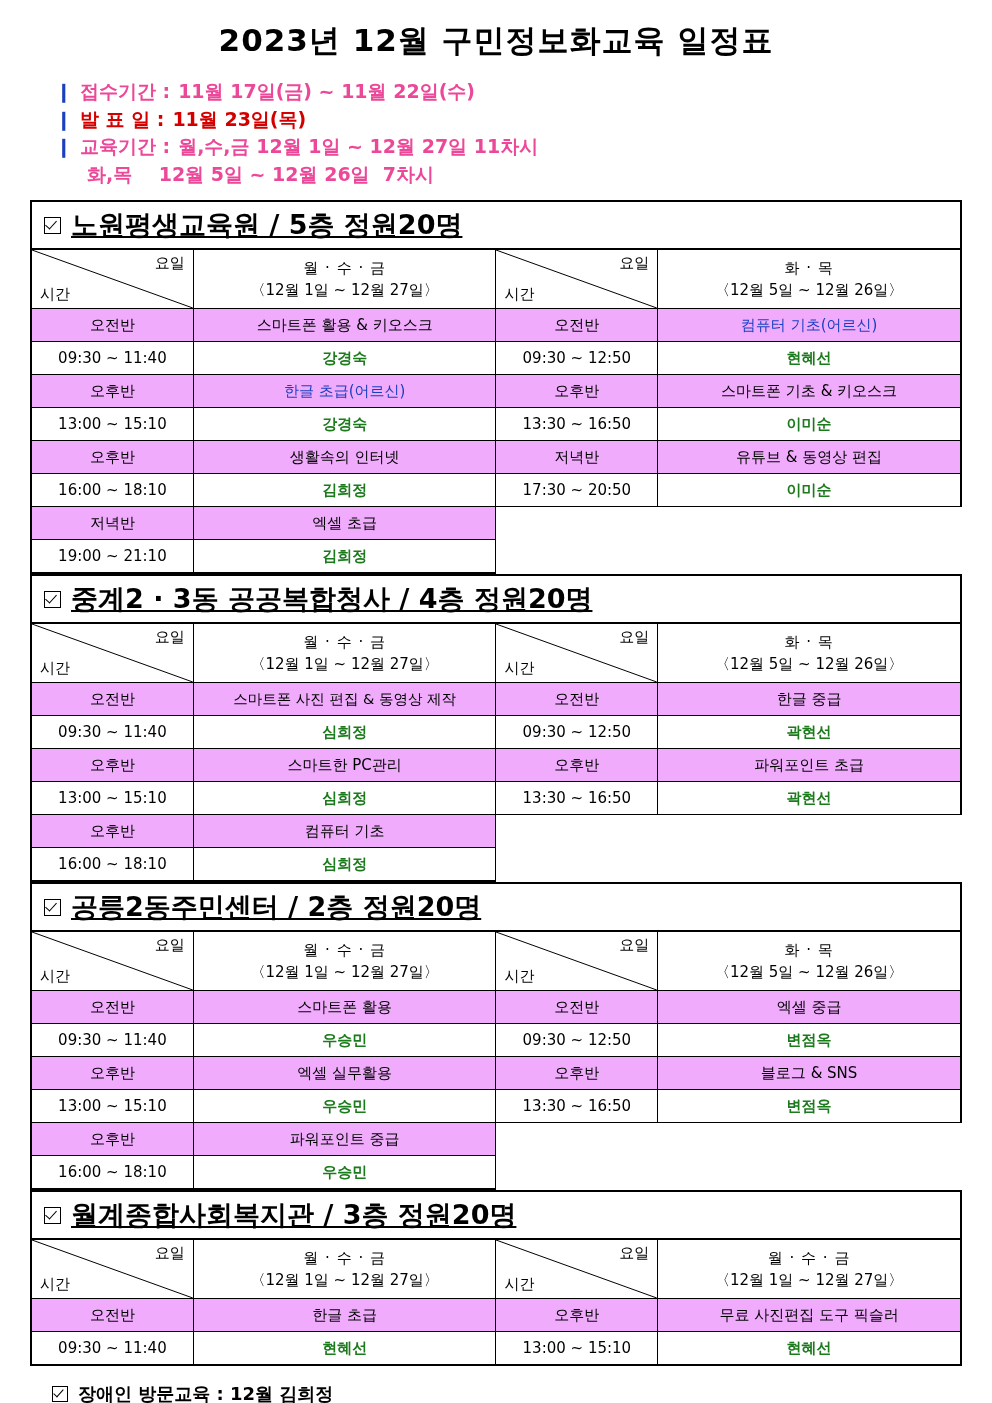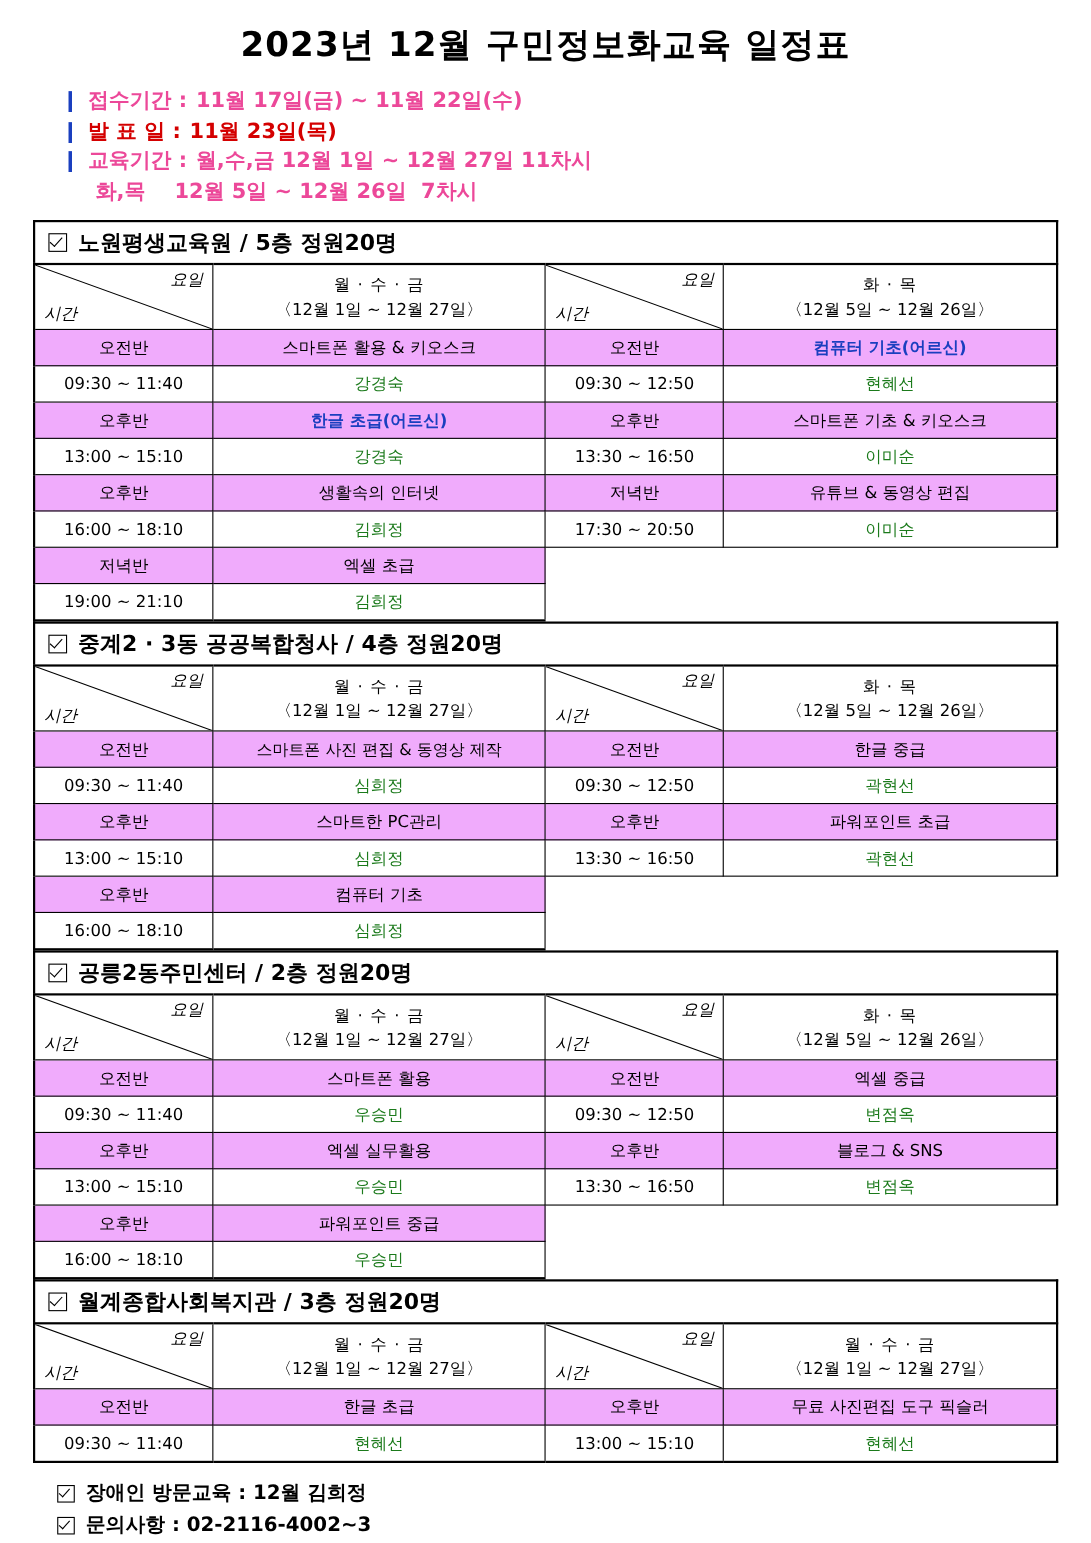--- a/index.html
+++ b/index.html
@@ -52,26 +52,27 @@
     margin-left: 31px;
     white-space: pre;
   }
   .section {
     margin-bottom: 0px;
   }
   .sec-head {
     border: 2px solid #000;
     border-bottom: none;
     padding: 5px 10px 5px 12px;
-    font-size: 20px;
+    font-size: 27px;
     font-weight: bold;
     font-family: "DejaVu Sans", sans-serif;
     display: flex;
     align-items: center;
     gap: 10px;
+    text-decoration: underline;
   }
   .chk {
     display: inline-block;
     width: 15px;
     height: 15px;
     border: 1.6px solid #000;
     position: relative;
     flex: none;
   }
   .chk::after {
@@ -102,21 +103,20 @@
   table.sched tr td:first-child { border-left: 2px solid #000; }
   table.sched tr td:last-child { border-right: 2px solid #000; }
   table.sched tr:first-child td { border-top: 2px solid #000; }
   table.sched tr:last-child td { border-bottom: 2px solid #000; }
   .col-time { width: 147px; }
   .col-course { width: 272px; }
   .hdr-diag {
     position: relative;
     height: 56px !important;
     padding: 0 !important;
-    font-style: italic;
   }
   .hdr-diag svg {
     position: absolute;
     left: 0; top: 0;
     width: 100%;
     height: 100%;
   }
   .hdr-diag .yoil {
     position: absolute;
     right: 8px;
@@ -134,26 +134,26 @@
     font-size: 15px;
     line-height: 1.5;
   }
   .hdr-range .d1 { display: block; letter-spacing: 1px; }
   .hdr-range .d2 { display: block; }
   .shade {
     background: #f0abfc;
   }
   .teacher {
     color: #1b7a1b;
-    font-weight: normal;
+    font-weight: bold;
     text-align: center;
   }
   .name-blue {
     color: #1a3fbf;
-    font-weight: bold;
+    font-weight: normal;
   }
   .time-txt { font-weight: normal; font-size: 15px; }
   .label-txt { font-size: 15px; }
   .empty { border: none !important; }
   .two-line { line-height: 1.15; font-size: 14.5px; }
   .footer {
     margin: 14px 0 0 22px;
     font-size: 18px;
     font-weight: bold;
     font-family: "DejaVu Sans", sans-serif;

